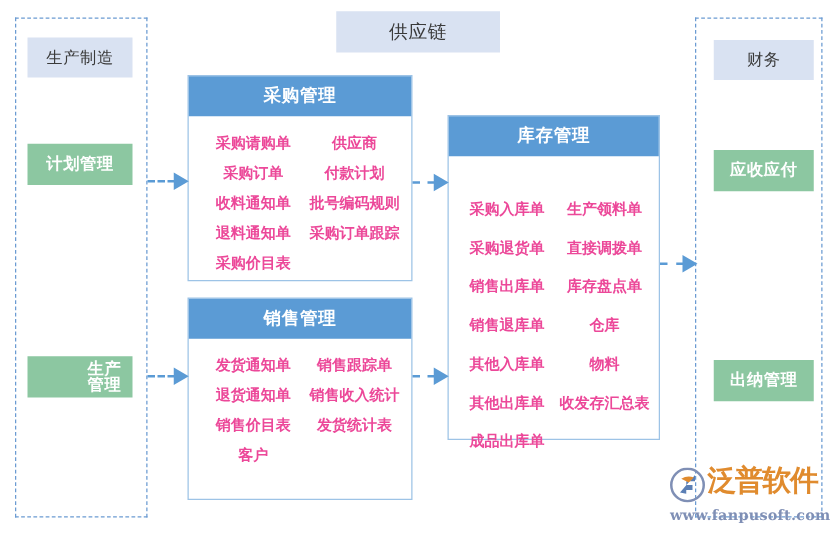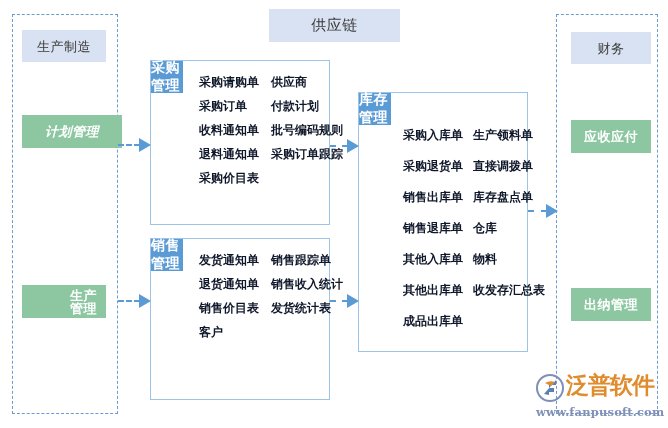--- a/index.html
+++ b/index.html
@@ -49,34 +49,35 @@
     font-weight: 400;
   }
   .chip.green {
     background: #8cc7a1;
     color: #ffffff;
     font-weight: 700;
   }
 
   #chip-supply-chain  { left: 269px; top: 9px;   width: 131px; height: 33px; font-size: 15px; }
   #chip-manufacturing { left: 22px;  top: 30px;  width: 84px;  height: 32px; }
-  #chip-plan          { left: 22px;  top: 115px; width: 100px;  height: 33px; font-style: italic; }
+  #chip-plan          { left: 22px;  top: 115px; width: 84px;  height: 33px; }
   #chip-production    { left: 22px;  top: 285px; width: 84px;  height: 33px; padding-left: 48px; }
   #chip-finance       { left: 571px; top: 32px;  width: 80px;  height: 32px; }
   #chip-receivable    { left: 571px; top: 120px; width: 80px;  height: 33px; }
   #chip-cashier       { left: 571px; top: 288px; width: 80px;  height: 33px; }
 
   
   .card {
     position: absolute;
     box-sizing: border-box;
     border: 1px solid #9dc3e6;
     background: #ffffff;
     display: flex;
-    flex-direction: row;
+    flex-direction: column;
+    text-align: center;
   }
   .card-header {
     height: 32px;
     flex: 0 0 32px;
     background: #5b9bd5;
     color: #ffffff;
     font-size: 14px;
     font-weight: 700;
     letter-spacing: 0.6px;
     display: flex;
@@ -86,21 +87,21 @@
   .card-body {
     flex: 1 1 auto;
     padding: 9px 0 6px 0;
     display: flex;
     flex-direction: column;
   }
   .card-row {
     display: flex;
     align-items: center;
     font-size: 12px;
-    color: #0f172a;
+    color: #ec4899;
     font-weight: 600;
     line-height: 1;
   }
   .card-row .col {
     box-sizing: border-box;
     white-space: nowrap;
   }
 
   
   #card-purchase, #card-sales { left: 150px; width: 180px; }

